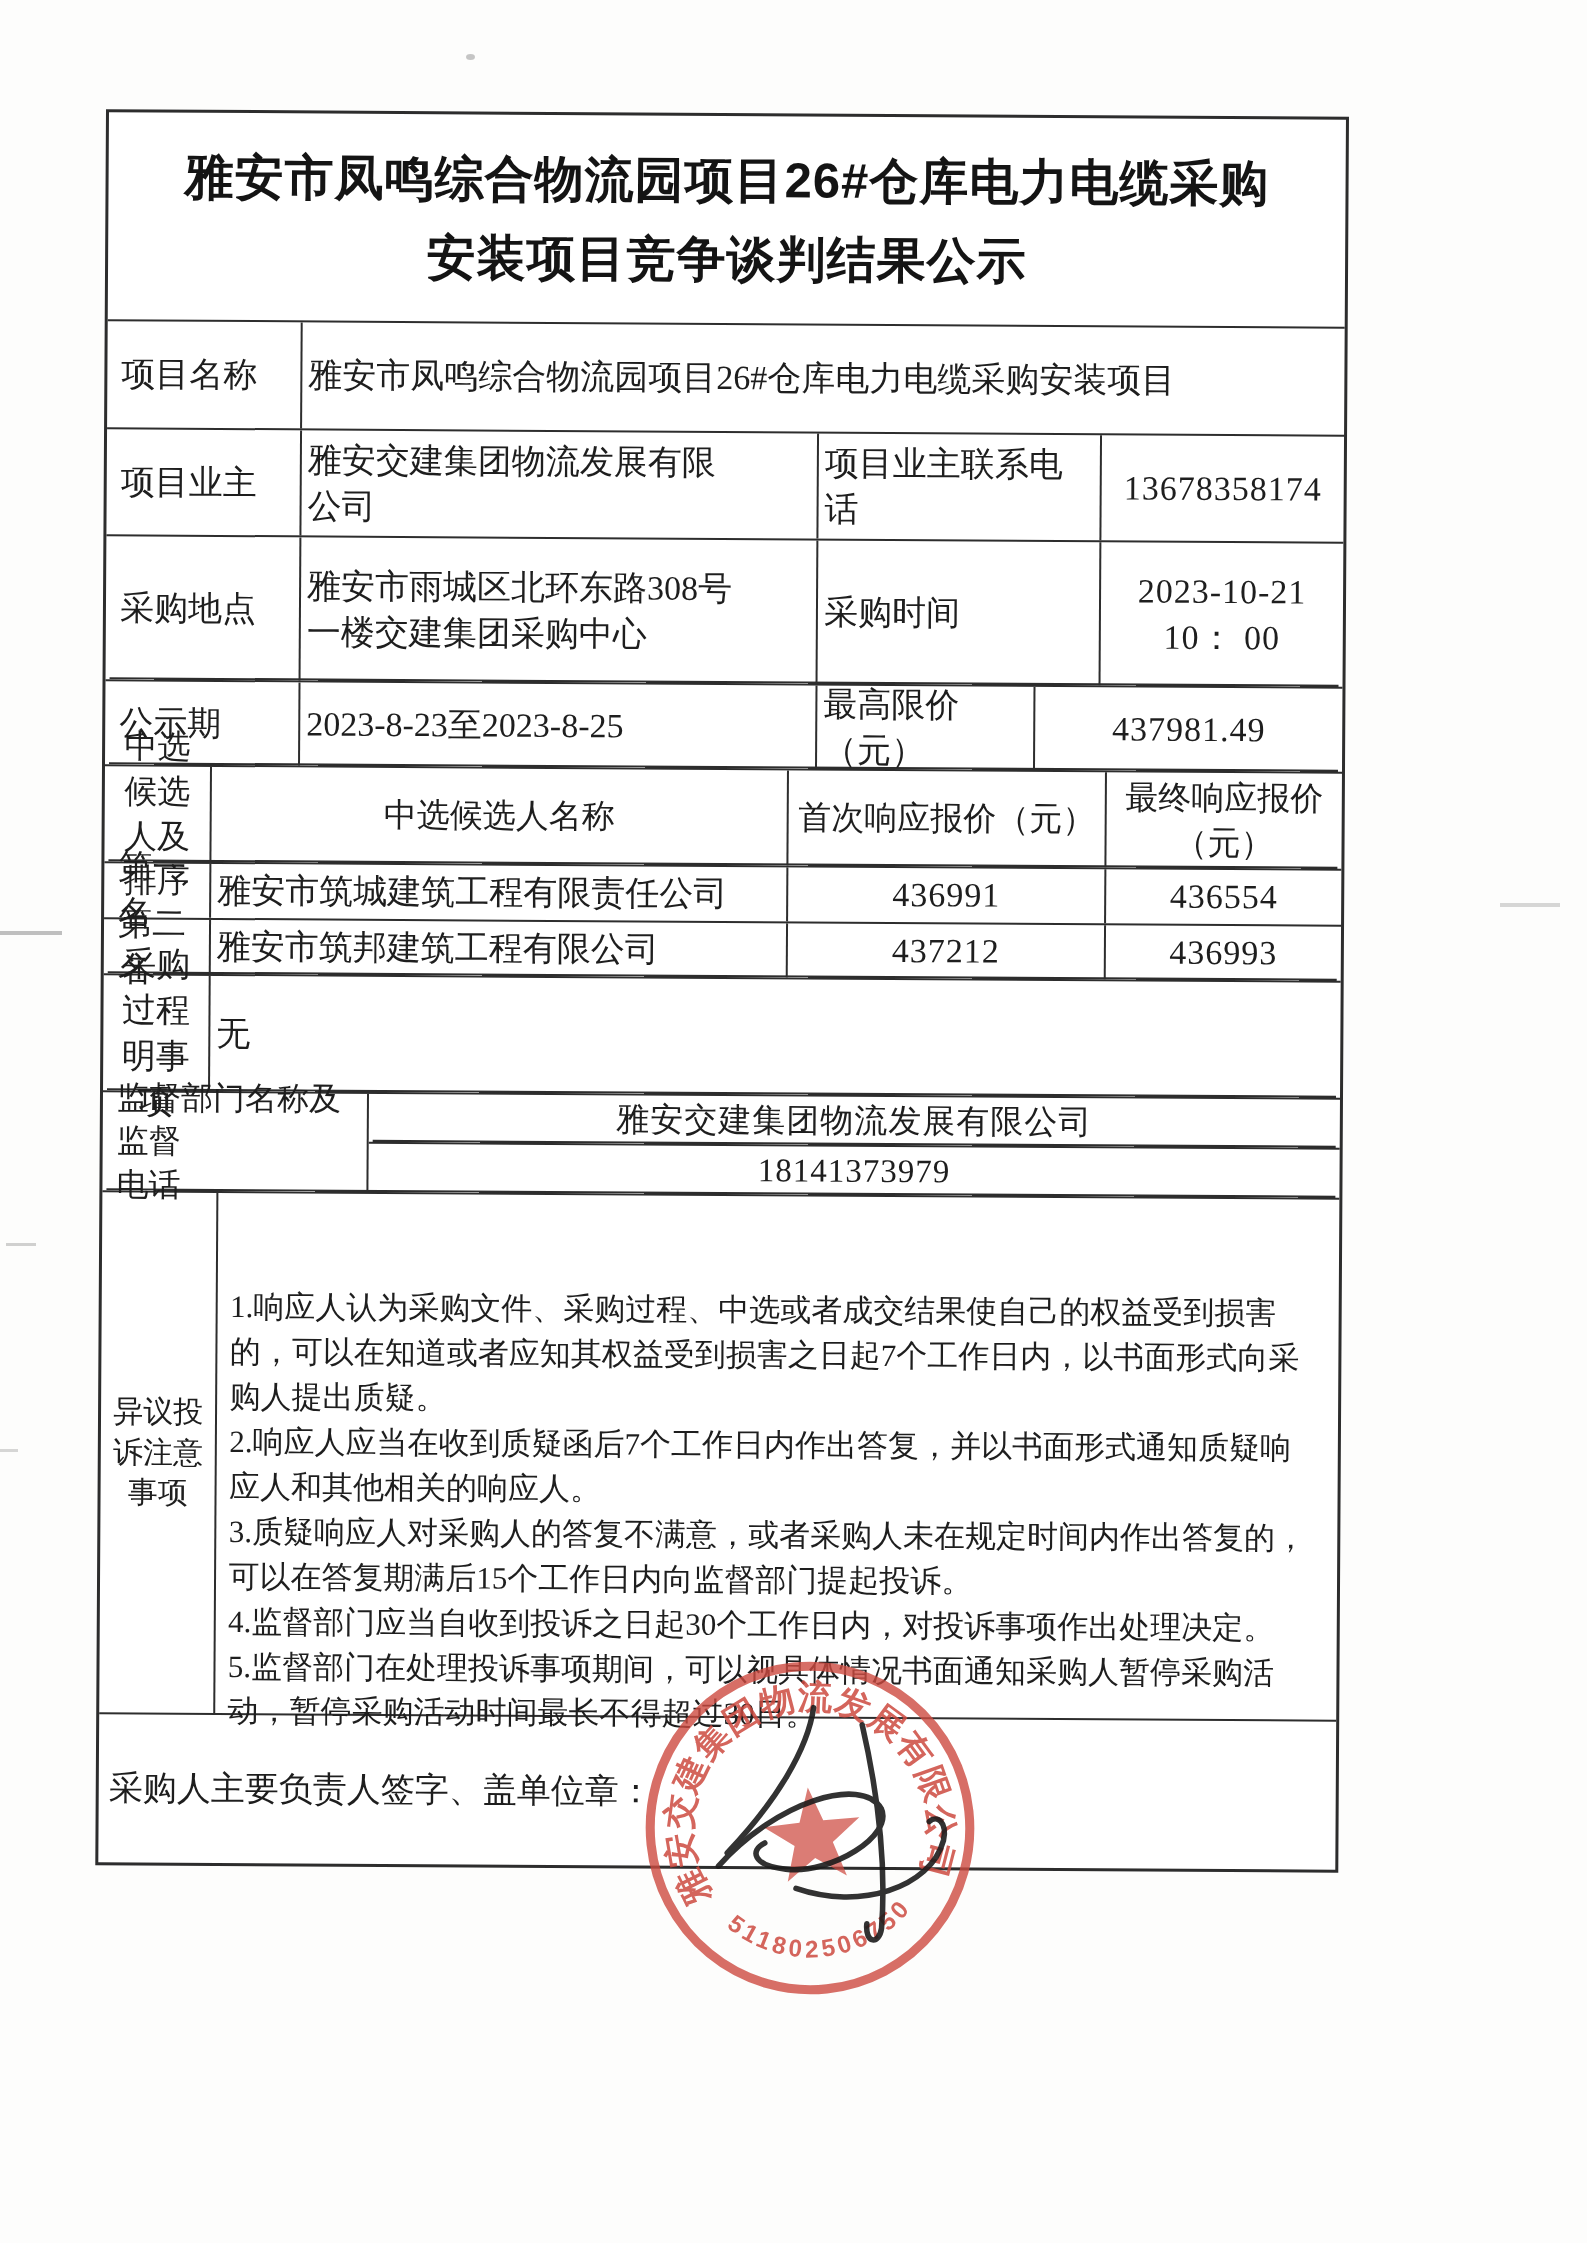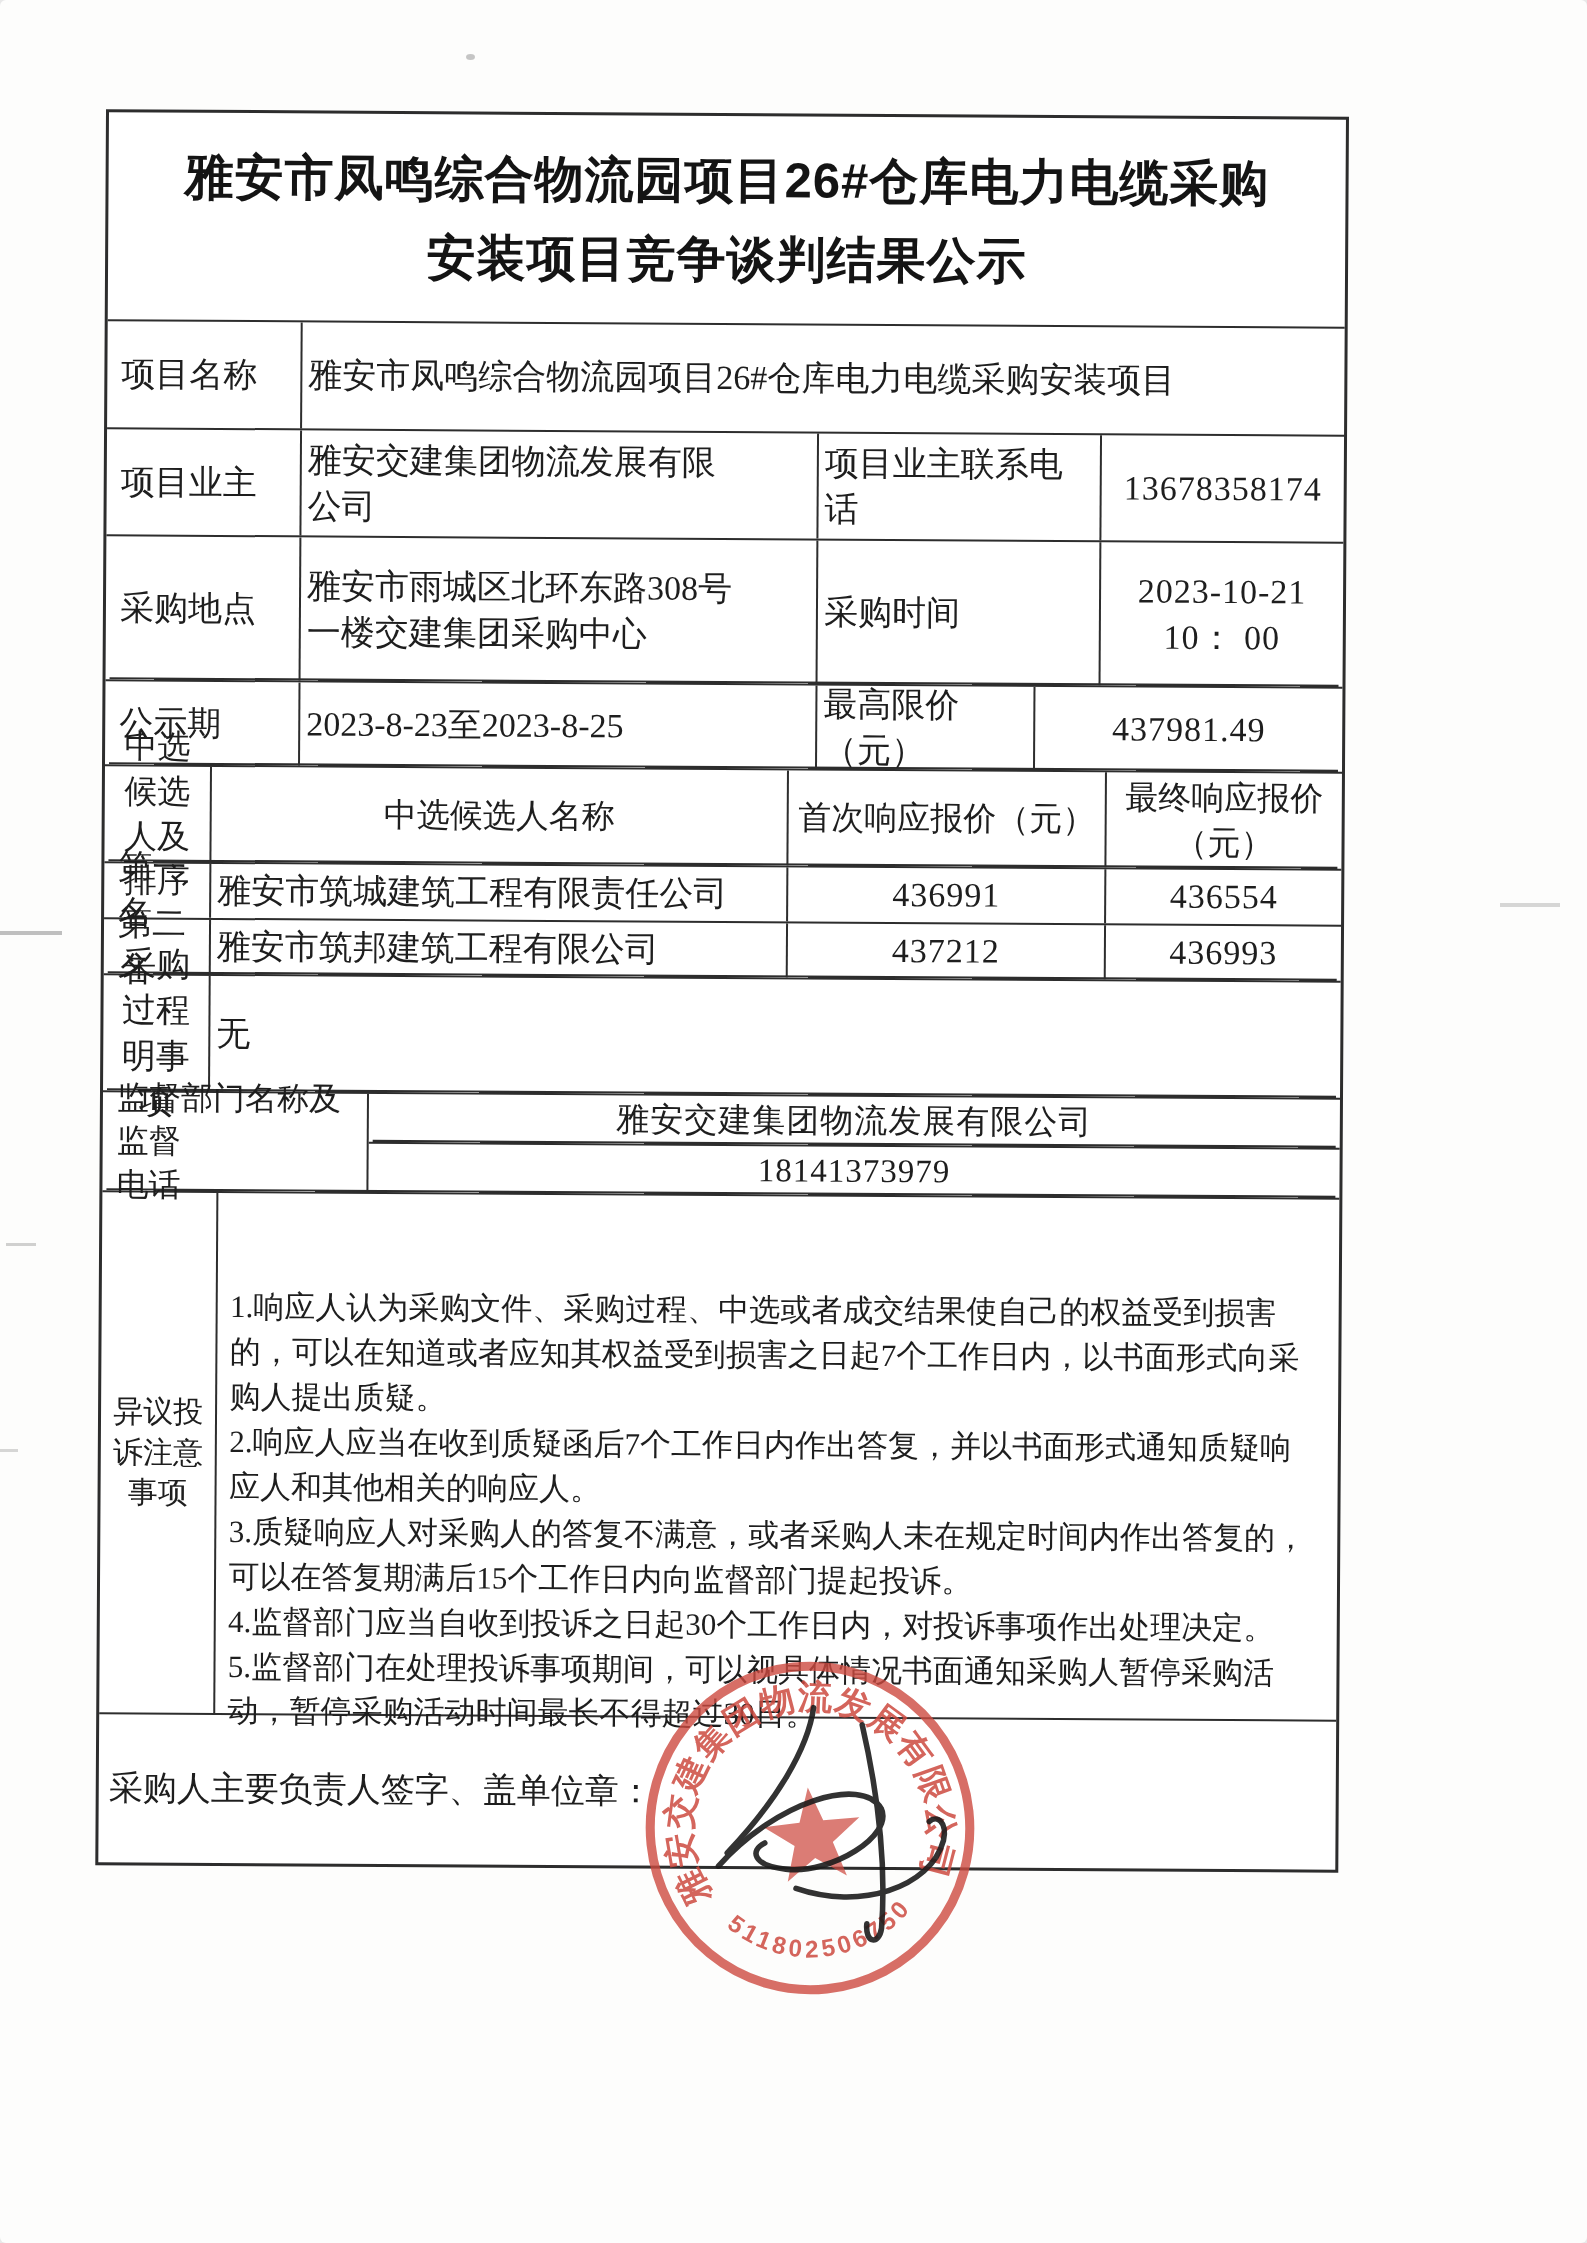--- a/index.html
+++ b/index.html
@@ -1,17 +1,17 @@
 <!DOCTYPE html>
 <html><head>
 <meta charset="utf-8">
 <style>
   html,body{margin:0;padding:0;background:#e8e8e8;}
   #page{position:relative;width:1587px;height:2243px;background:#fdfdfc;overflow:hidden;
-        font-family:"Liberation Serif","DejaVu Serif",serif;color:#1e1e1e;border-radius:6px;}
+        font-family:"Liberation Serif","DejaVu Serif",serif;color:#1e1e1e;}
   
   .doc-table{position:absolute;left:106px;top:113px;width:1243px;background:#fff;
              border:3px solid #2d2d2d;box-sizing:border-box;
              transform:rotate(0.35deg);transform-origin:50% 0;}
   .row{display:flex;box-sizing:border-box;border-top:2px solid #2d2d2d;}
   .row:first-child{border-top:none;}
   .dbl{box-shadow:0 -6px 0 -4px #2d2d2d;}
   .cell{box-sizing:border-box;border-right:2px solid #2d2d2d;display:flex;align-items:center;
         font-size:34px;line-height:1.35;padding:4px 6px;}
   .cell:last-child{border-right:none;}

